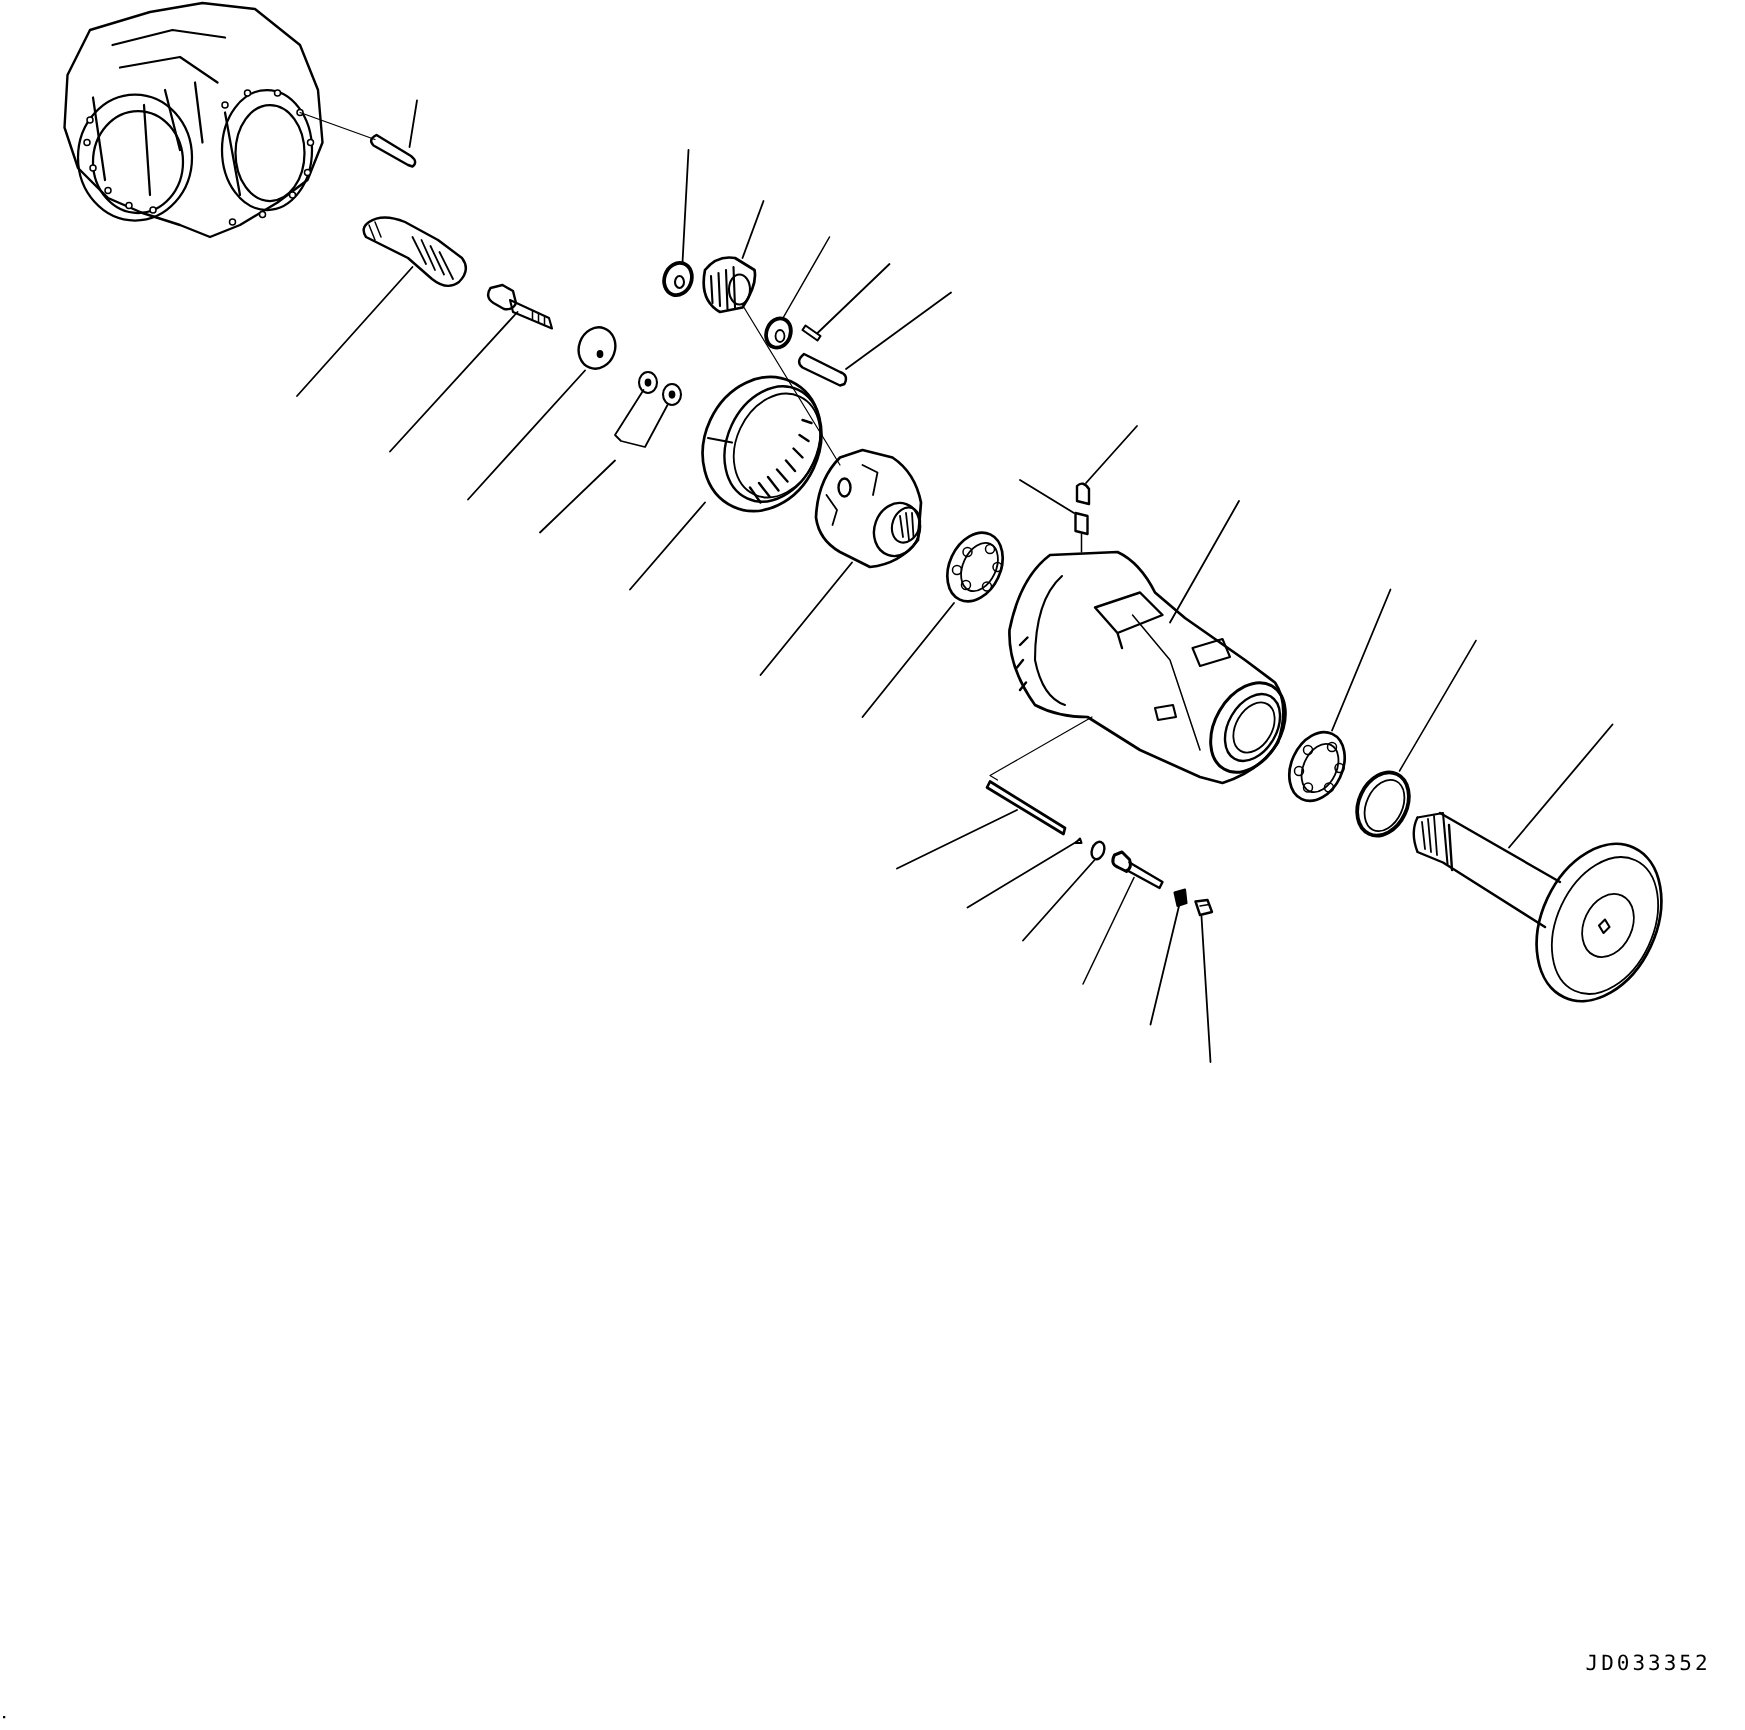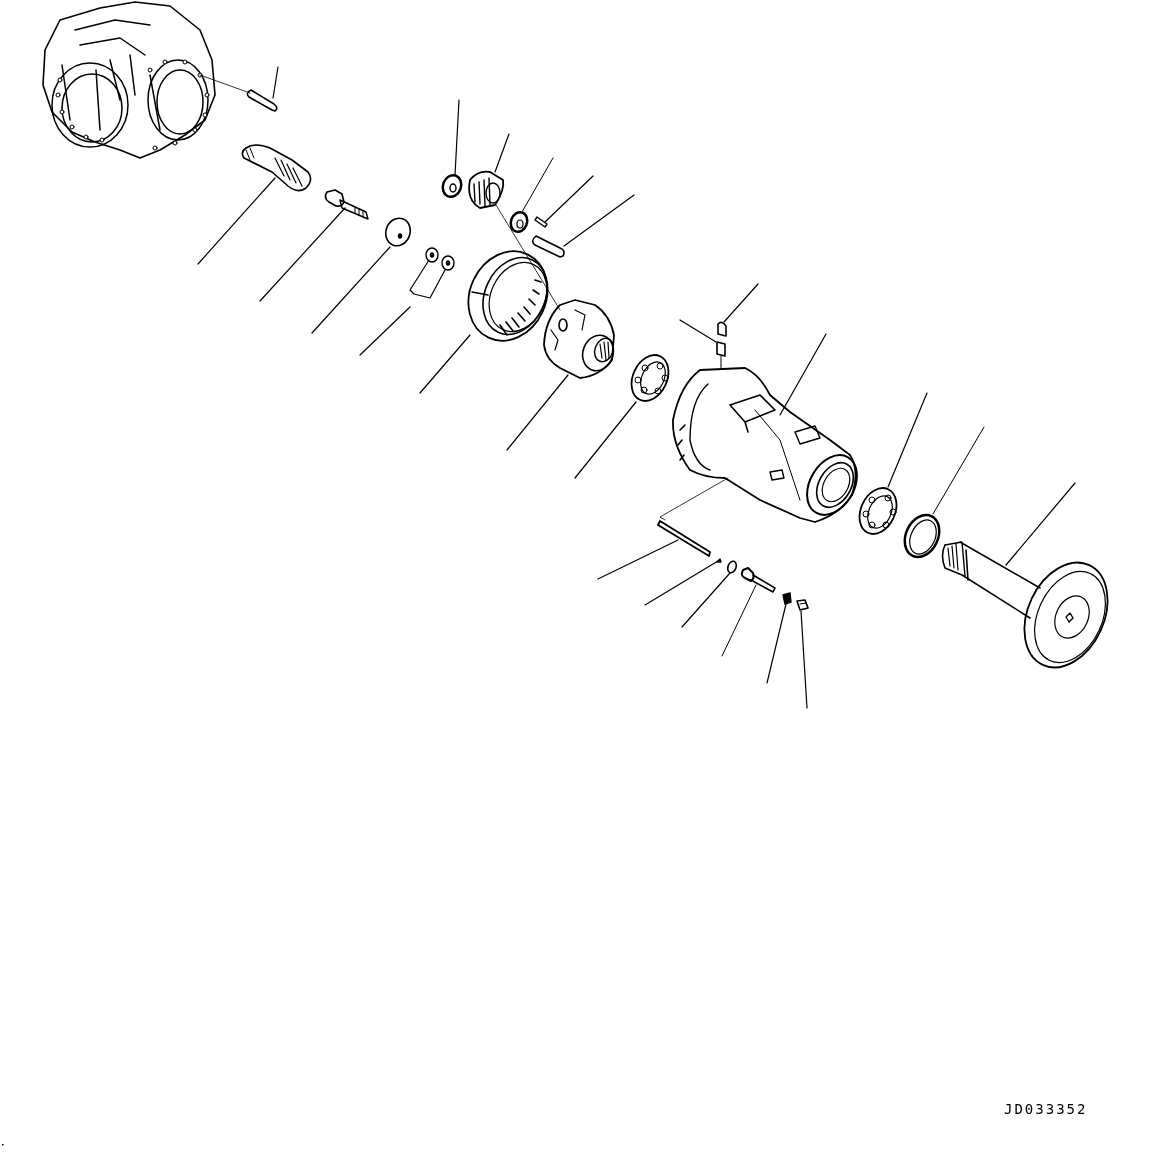--- a/index.html
+++ b/index.html
@@ -1,18 +1,18 @@
 <!DOCTYPE html>
 <html><head>
 <meta charset="utf-8">
 <style>
   html,body{margin:0;padding:0;background:#ffffff;}
   body{width:1163px;height:1153px;position:relative;overflow:hidden;font-family:"DejaVu Sans Mono",monospace;}
   #diagram{position:absolute;left:0;top:0;width:1163px;height:1153px;}
-  .ref{position:absolute;left:1004px;top:1101px;font-size:14px;letter-spacing:2px;color:#000;font-family:"DejaVu Sans Mono",monospace;}
+  .ref{position:absolute;left:1057px;top:1101px;font-size:14px;letter-spacing:2px;color:#000;font-family:"DejaVu Sans Mono",monospace;}
   svg *{vector-effect:non-scaling-stroke;}
 </style>
 </head>
 <body>
 
 <svg id="diagram" width="1163" height="1153" viewBox="0 0 1163 1153" xmlns="http://www.w3.org/2000/svg" fill="none" stroke="#000" stroke-width="1.5" stroke-linejoin="round" stroke-linecap="round">
 
   <g>
     <path d="M60 20 L100 8 L135 2 L170 6 L200 30 L212 60 L215 95 L205 120 L185 135 L160 150 L140 158 L120 150 L95 142 L72 132 L52 112 L43 85 L45 50 Z" stroke-width="1.6"></path>
     <ellipse cx="90" cy="105" rx="38" ry="42"></ellipse>

